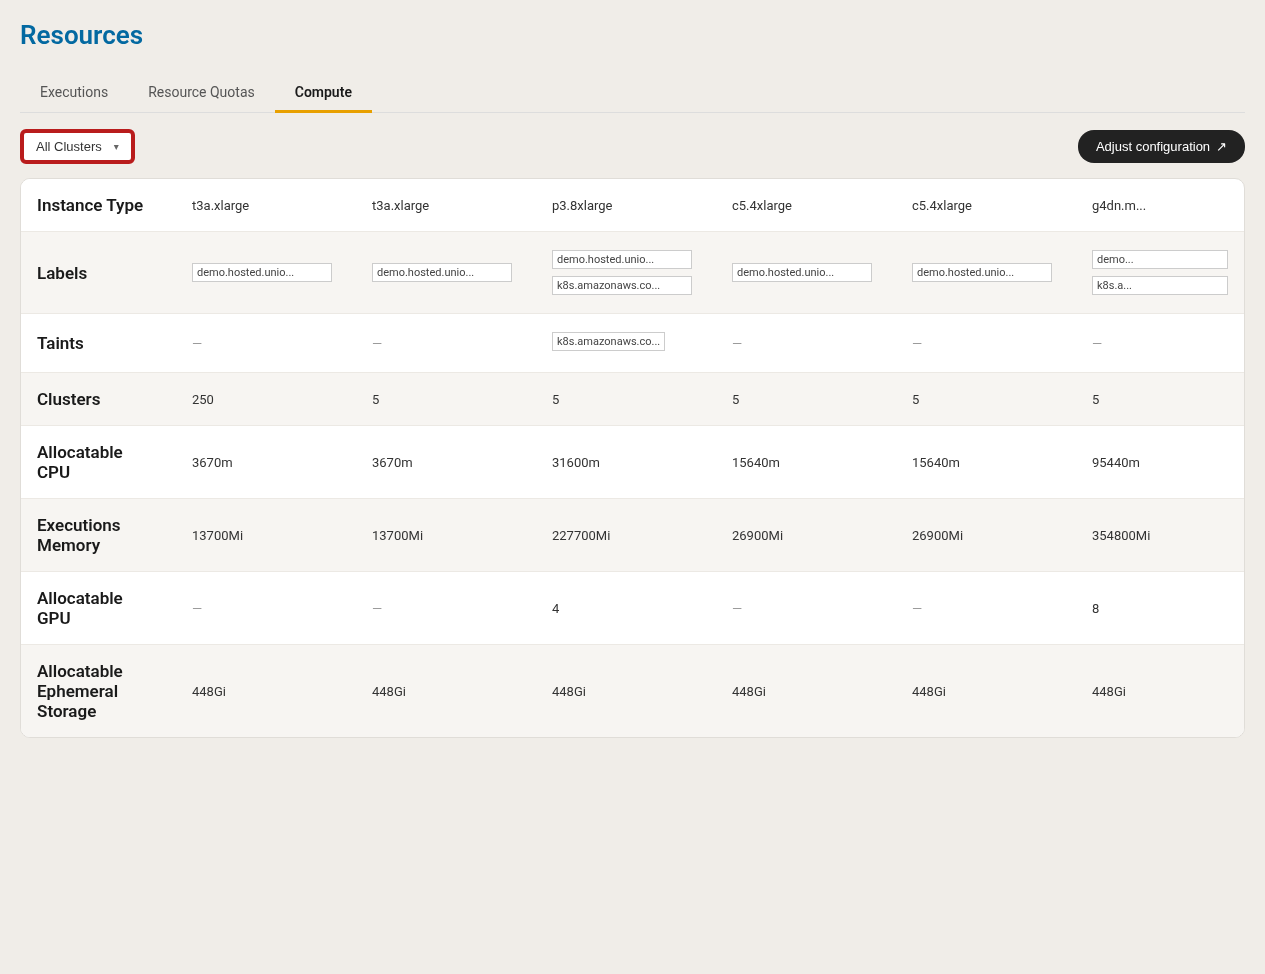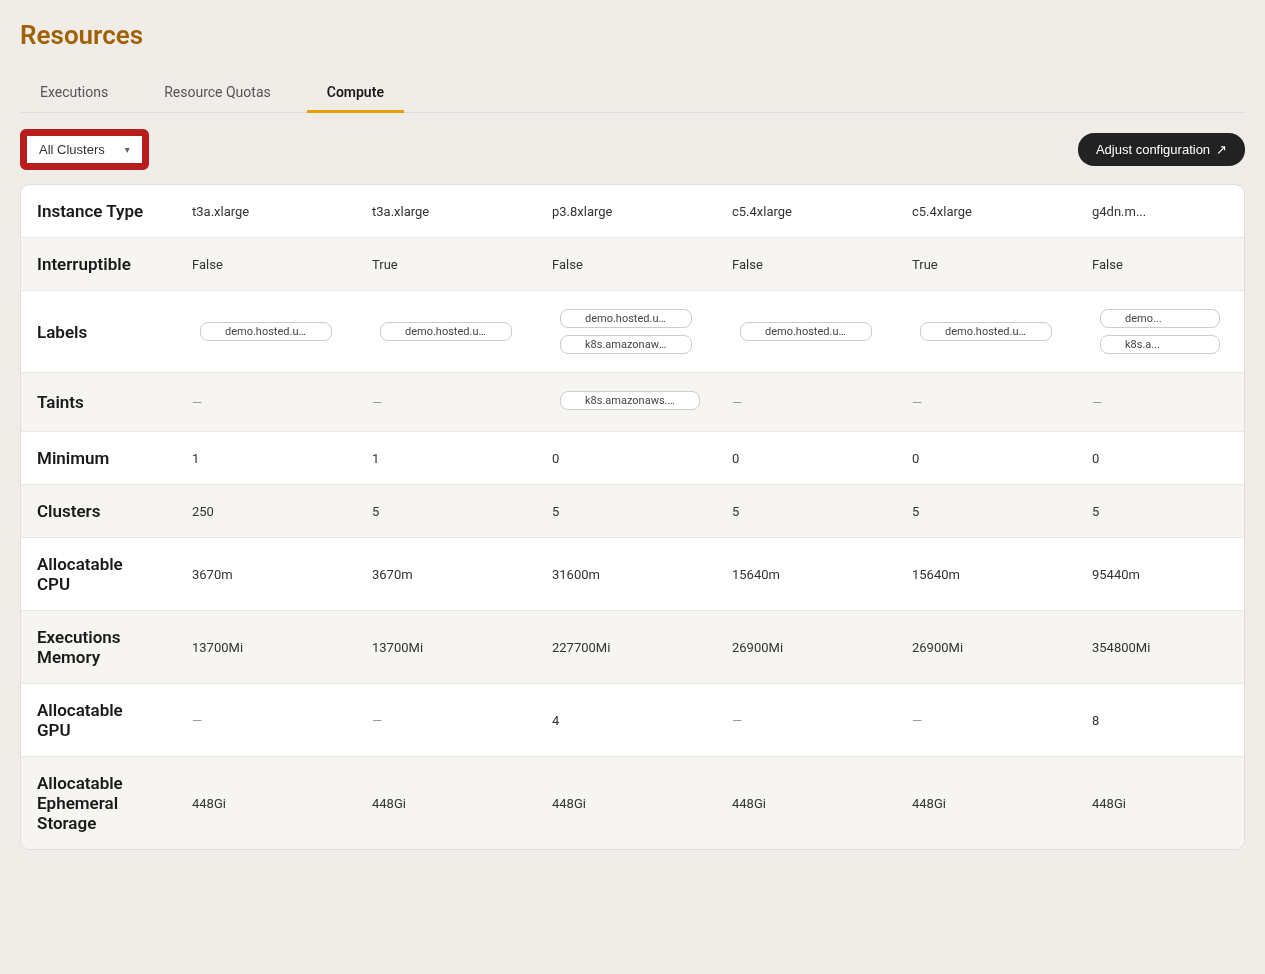--- a/index.html
+++ b/index.html
@@ -14,29 +14,29 @@
       font-size: 14px;
       color: #1a1a1a;
       width: 1265px;
       min-height: 974px;
       padding: 20px;
     }
 
     .page-title {
       font-size: 26px;
       font-weight: 600;
-      color: #a16207;
+      color: #0369a1;
       margin-bottom: 24px;
     }
 
     .tabs-bar {
       display: flex;
       border-bottom: 1px solid #ddd;
       margin-bottom: 16px;
-      gap: 16px;
+      gap: 0;
     }
 
     .tab {
       padding: 10px 20px;
       cursor: pointer;
       font-size: 14px;
       color: #555;
       border-bottom: 3px solid transparent;
       margin-bottom: -1px;
       text-decoration: none;
@@ -51,23 +51,23 @@
     .toolbar {
       display: flex;
       align-items: center;
       justify-content: space-between;
       margin-bottom: 14px;
     }
 
     .cluster-dropdown {
       display: flex;
       align-items: center;
-      gap: 20px;
+      gap: 12px;
       background: #fff;
-      border: 7px solid #b91c1c;
+      border: 4px solid #b91c1c;
       border-radius: 6px;
       padding: 6px 12px;
       cursor: pointer;
       font-size: 13px;
       color: #333;
     }
 
     .chevron-icon {
       font-size: 10px;
       color: #666;
@@ -135,25 +135,25 @@
     tbody tr:nth-child(even) td {
       background: #f7f5f2;
     }
     tbody tr:nth-child(even) td:first-child {
       background: #f7f5f2;
     }
 
     .tag-pill {
       display: inline-block;
       border: 1px solid #ccc;
-      border-radius: 8px;
-      padding: 2px 24px;
+      border-radius: 0;
+      padding: 2px 4px;
       font-size: 11px;
       color: #444;
-      margin: 2px 8px;
+      margin: 2px 0;
       white-space: nowrap;
       overflow: hidden;
       text-overflow: ellipsis;
       max-width: 140px;
       background: #fff;
     }
 
     .tags-cell {
       display: flex;
       flex-direction: column;
@@ -201,29 +201,20 @@
     <tr>
           <td>Instance Type</td>
           <td>t3a.xlarge</td>
           <td>t3a.xlarge</td>
           <td>p3.8xlarge</td>
           <td>c5.4xlarge</td>
           <td>c5.4xlarge</td>
           <td>g4dn.m...</td>
         </tr>
         <tr>
-          <td>Interruptible</td>
-          <td>False</td>
-          <td>True</td>
-          <td>False</td>
-          <td>False</td>
-          <td>True</td>
-          <td>False</td>
-        </tr>
-        <tr>
           <td>Labels</td>
           <td>
             <div class="tags-cell">
               <span class="tag-pill">demo.hosted.unio...</span>
             </div>
           </td>
           <td>
             <div class="tags-cell">
               <span class="tag-pill">demo.hosted.unio...</span>
             </div>
@@ -252,29 +243,20 @@
           </td>
         </tr>
         <tr>
           <td>Taints</td>
           <td><span class="dash">—</span></td>
           <td><span class="dash">—</span></td>
           <td><span class="tag-pill">k8s.amazonaws.co...</span></td>
           <td><span class="dash">—</span></td>
           <td><span class="dash">—</span></td>
           <td><span class="dash">—</span></td>
-        </tr>
-        <tr>
-          <td>Minimum</td>
-          <td>1</td>
-          <td>1</td>
-          <td>0</td>
-          <td>0</td>
-          <td>0</td>
-          <td>0</td>
         </tr>
         <tr>
           <td>Clusters</td>
           <td>250</td>
           <td>5</td>
           <td>5</td>
           <td>5</td>
           <td>5</td>
           <td>5</td>
         </tr>

